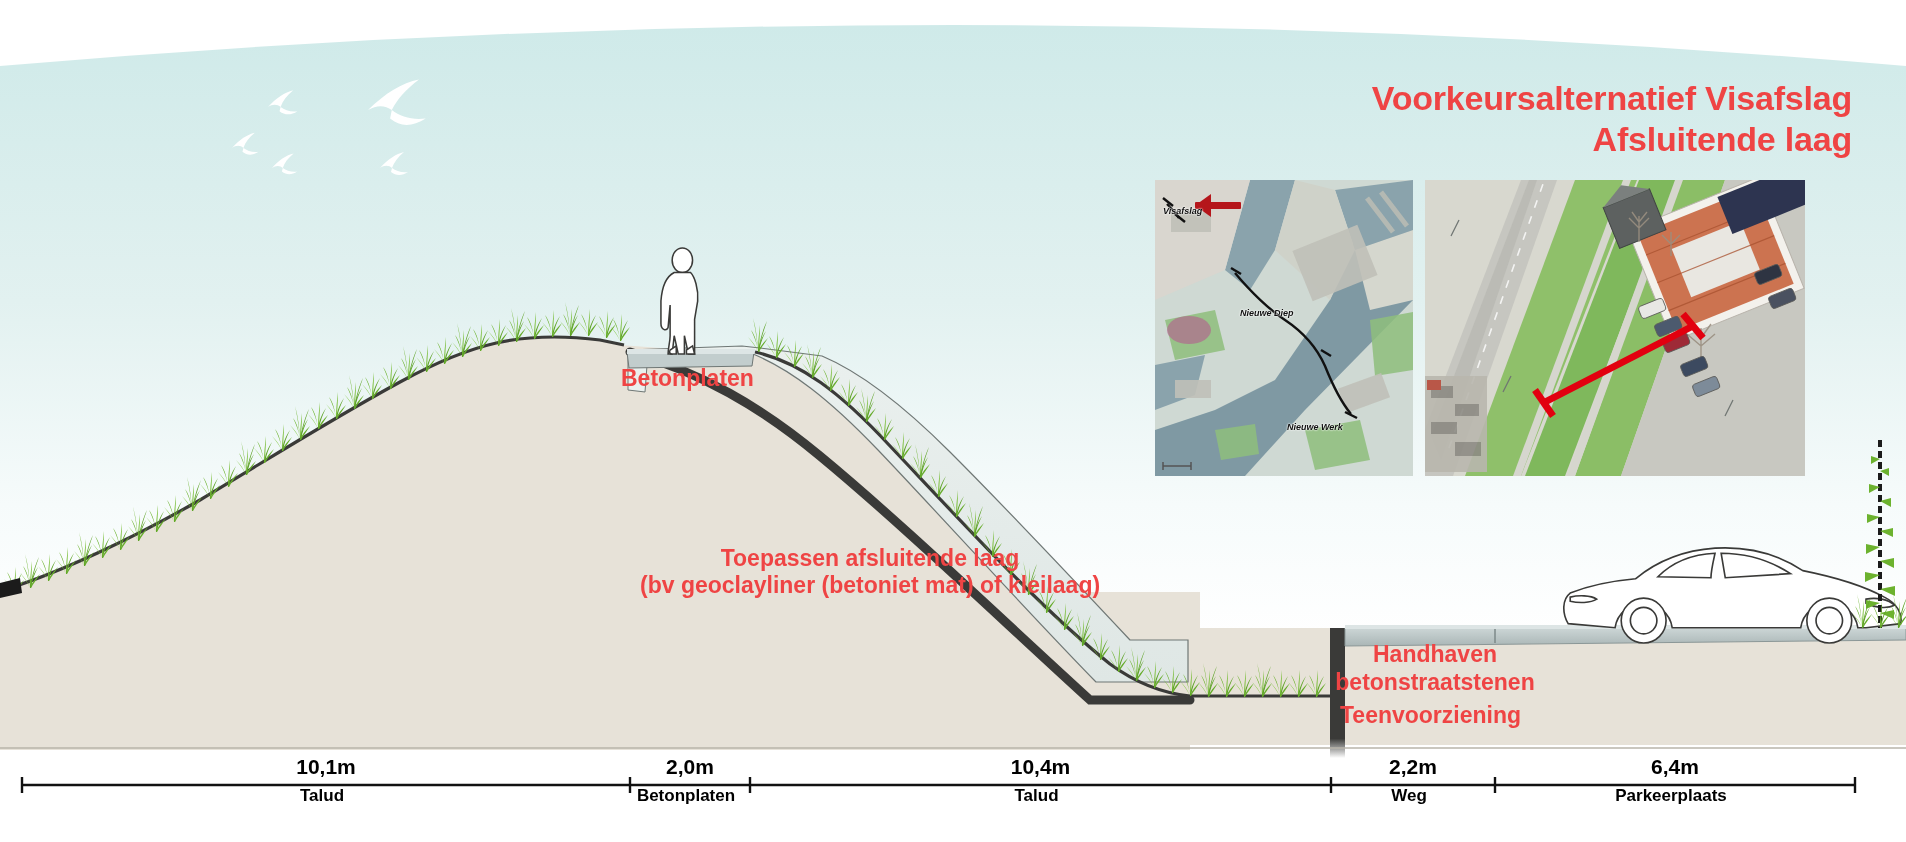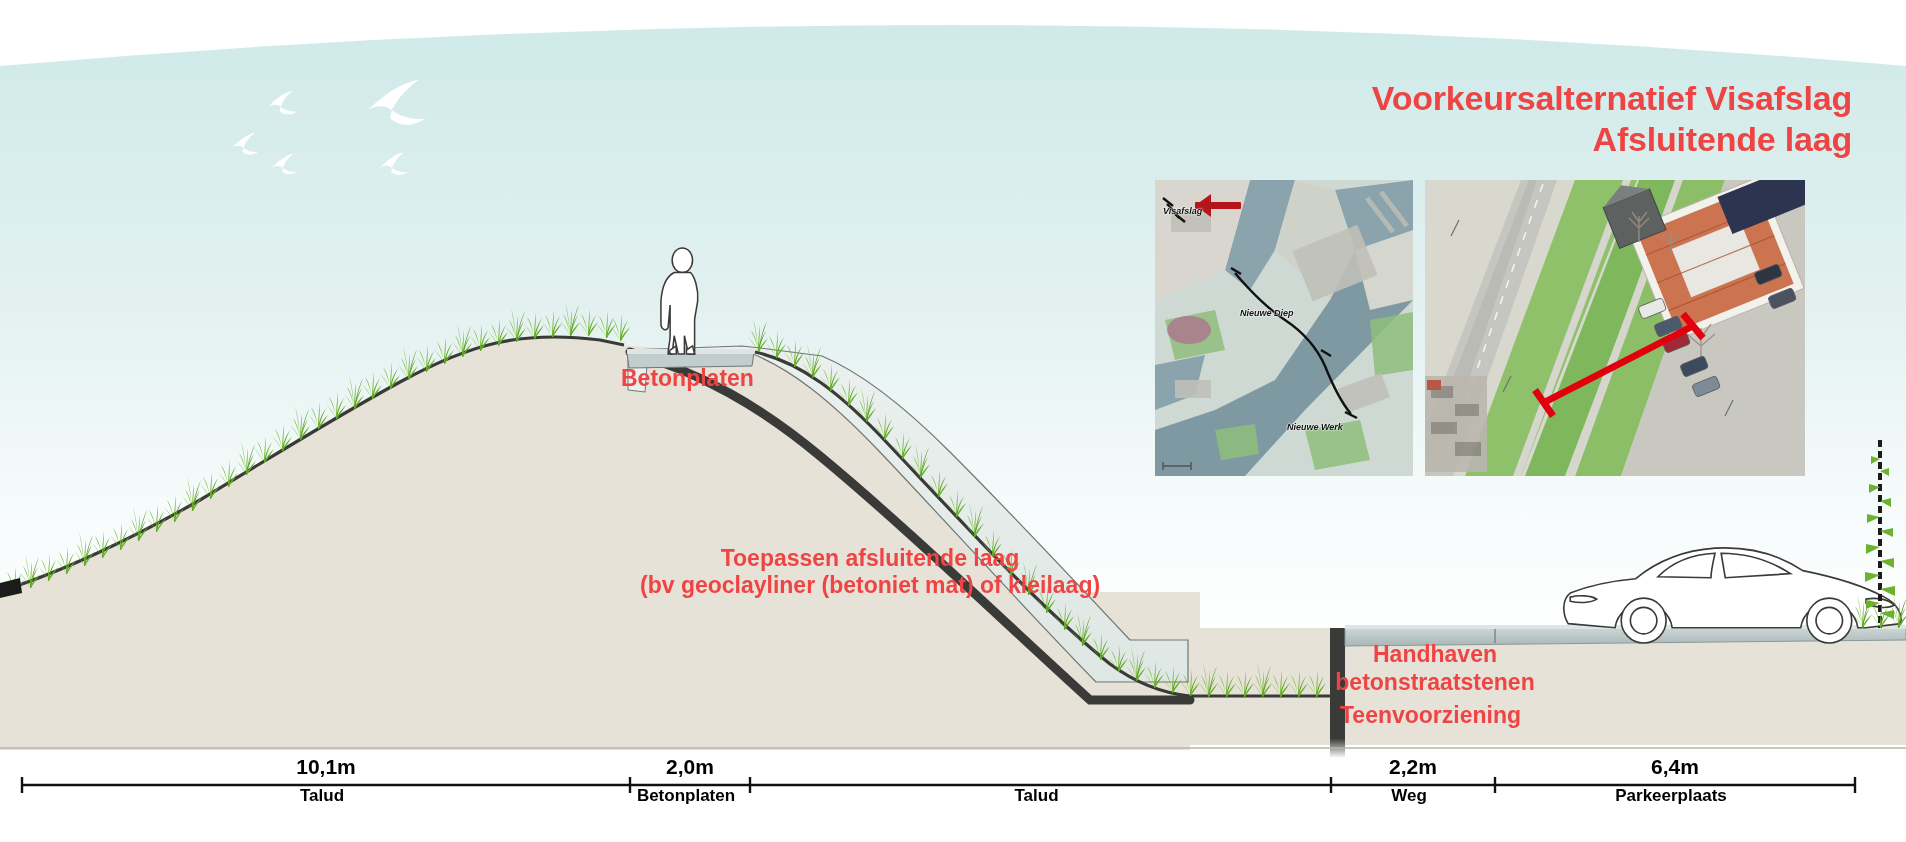--- a/index.html
+++ b/index.html
@@ -715,20 +715,21 @@
 
     <div class="seg" style="left:22px;  width:608px;">
       <div class="m">10,1m</div>
       <div class="nm">Talud</div>
     </div>
     <div class="seg" style="left:630px; width:120px;">
       <div class="m">2,0m</div>
       <div class="nm">Betonplaten</div>
     </div>
     <div class="seg" style="left:750px; width:581px;">
+      <div class="m">10,4m</div>
       <div class="nm">Talud</div>
     </div>
     <div class="seg" style="left:1331px;width:164px;">
       <div class="m">2,2m</div>
       <div class="nm">Weg</div>
     </div>
     <div class="seg" style="left:1495px;width:360px;">
       <div class="m">6,4m</div>
       <div class="nm">Parkeerplaats</div>
     </div>

